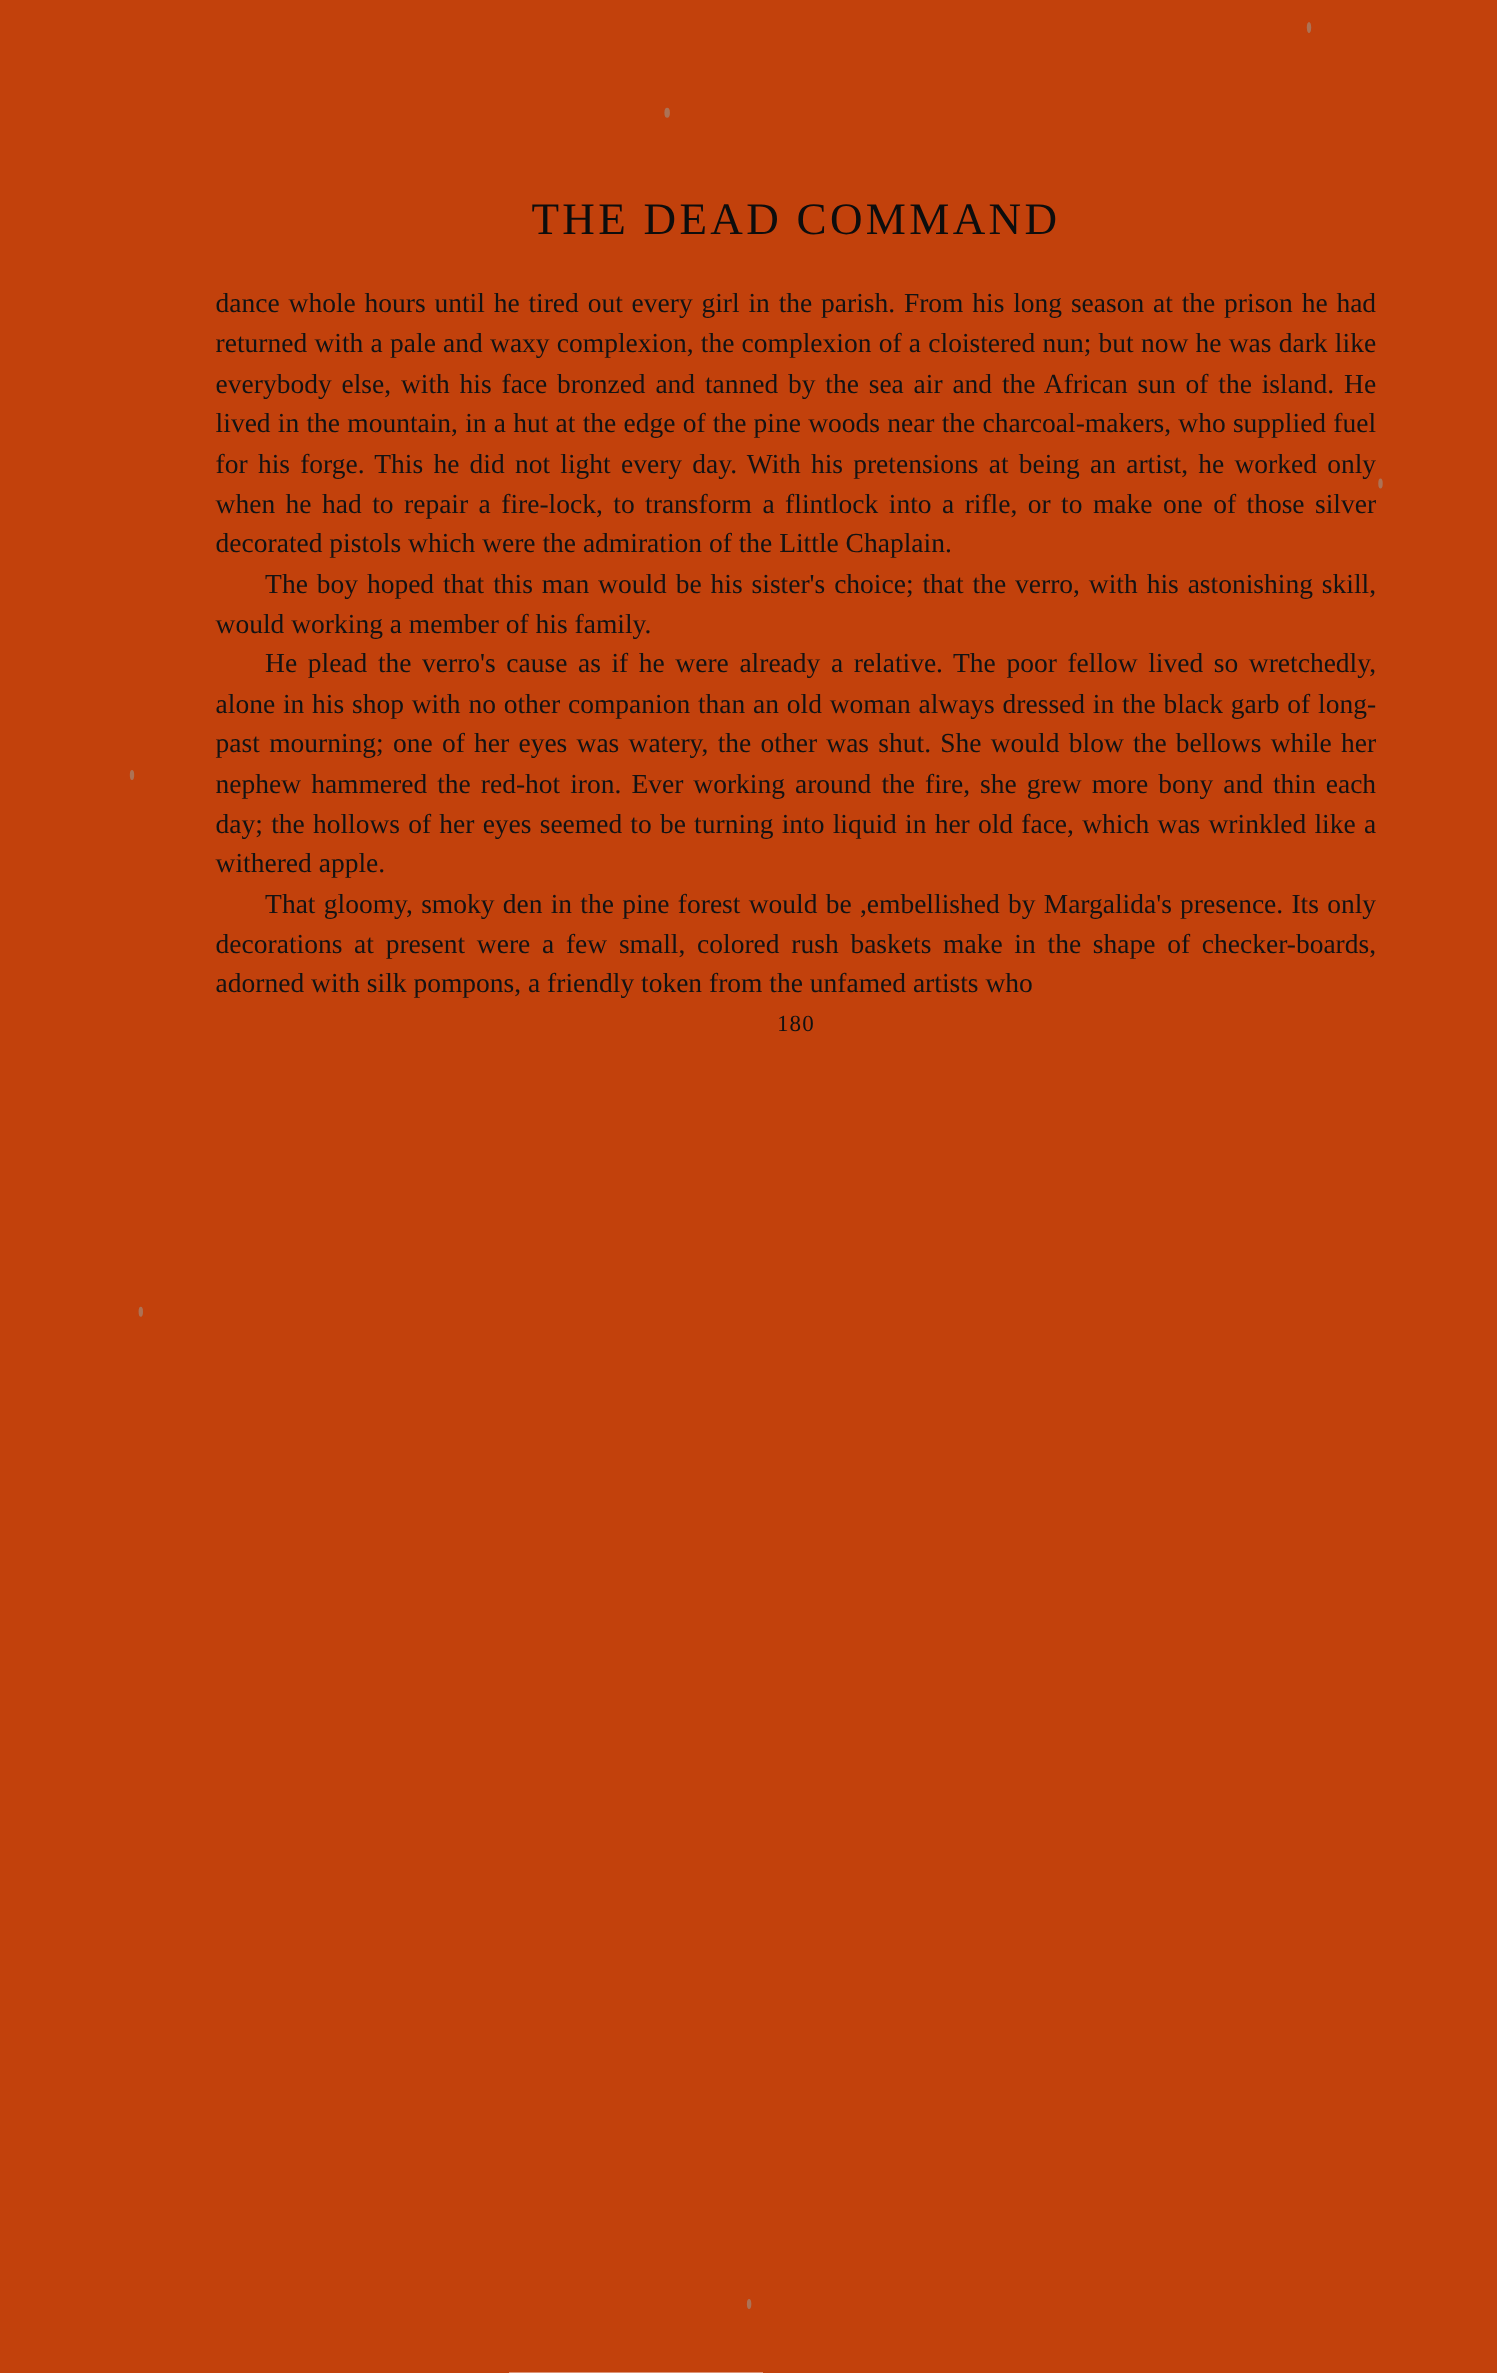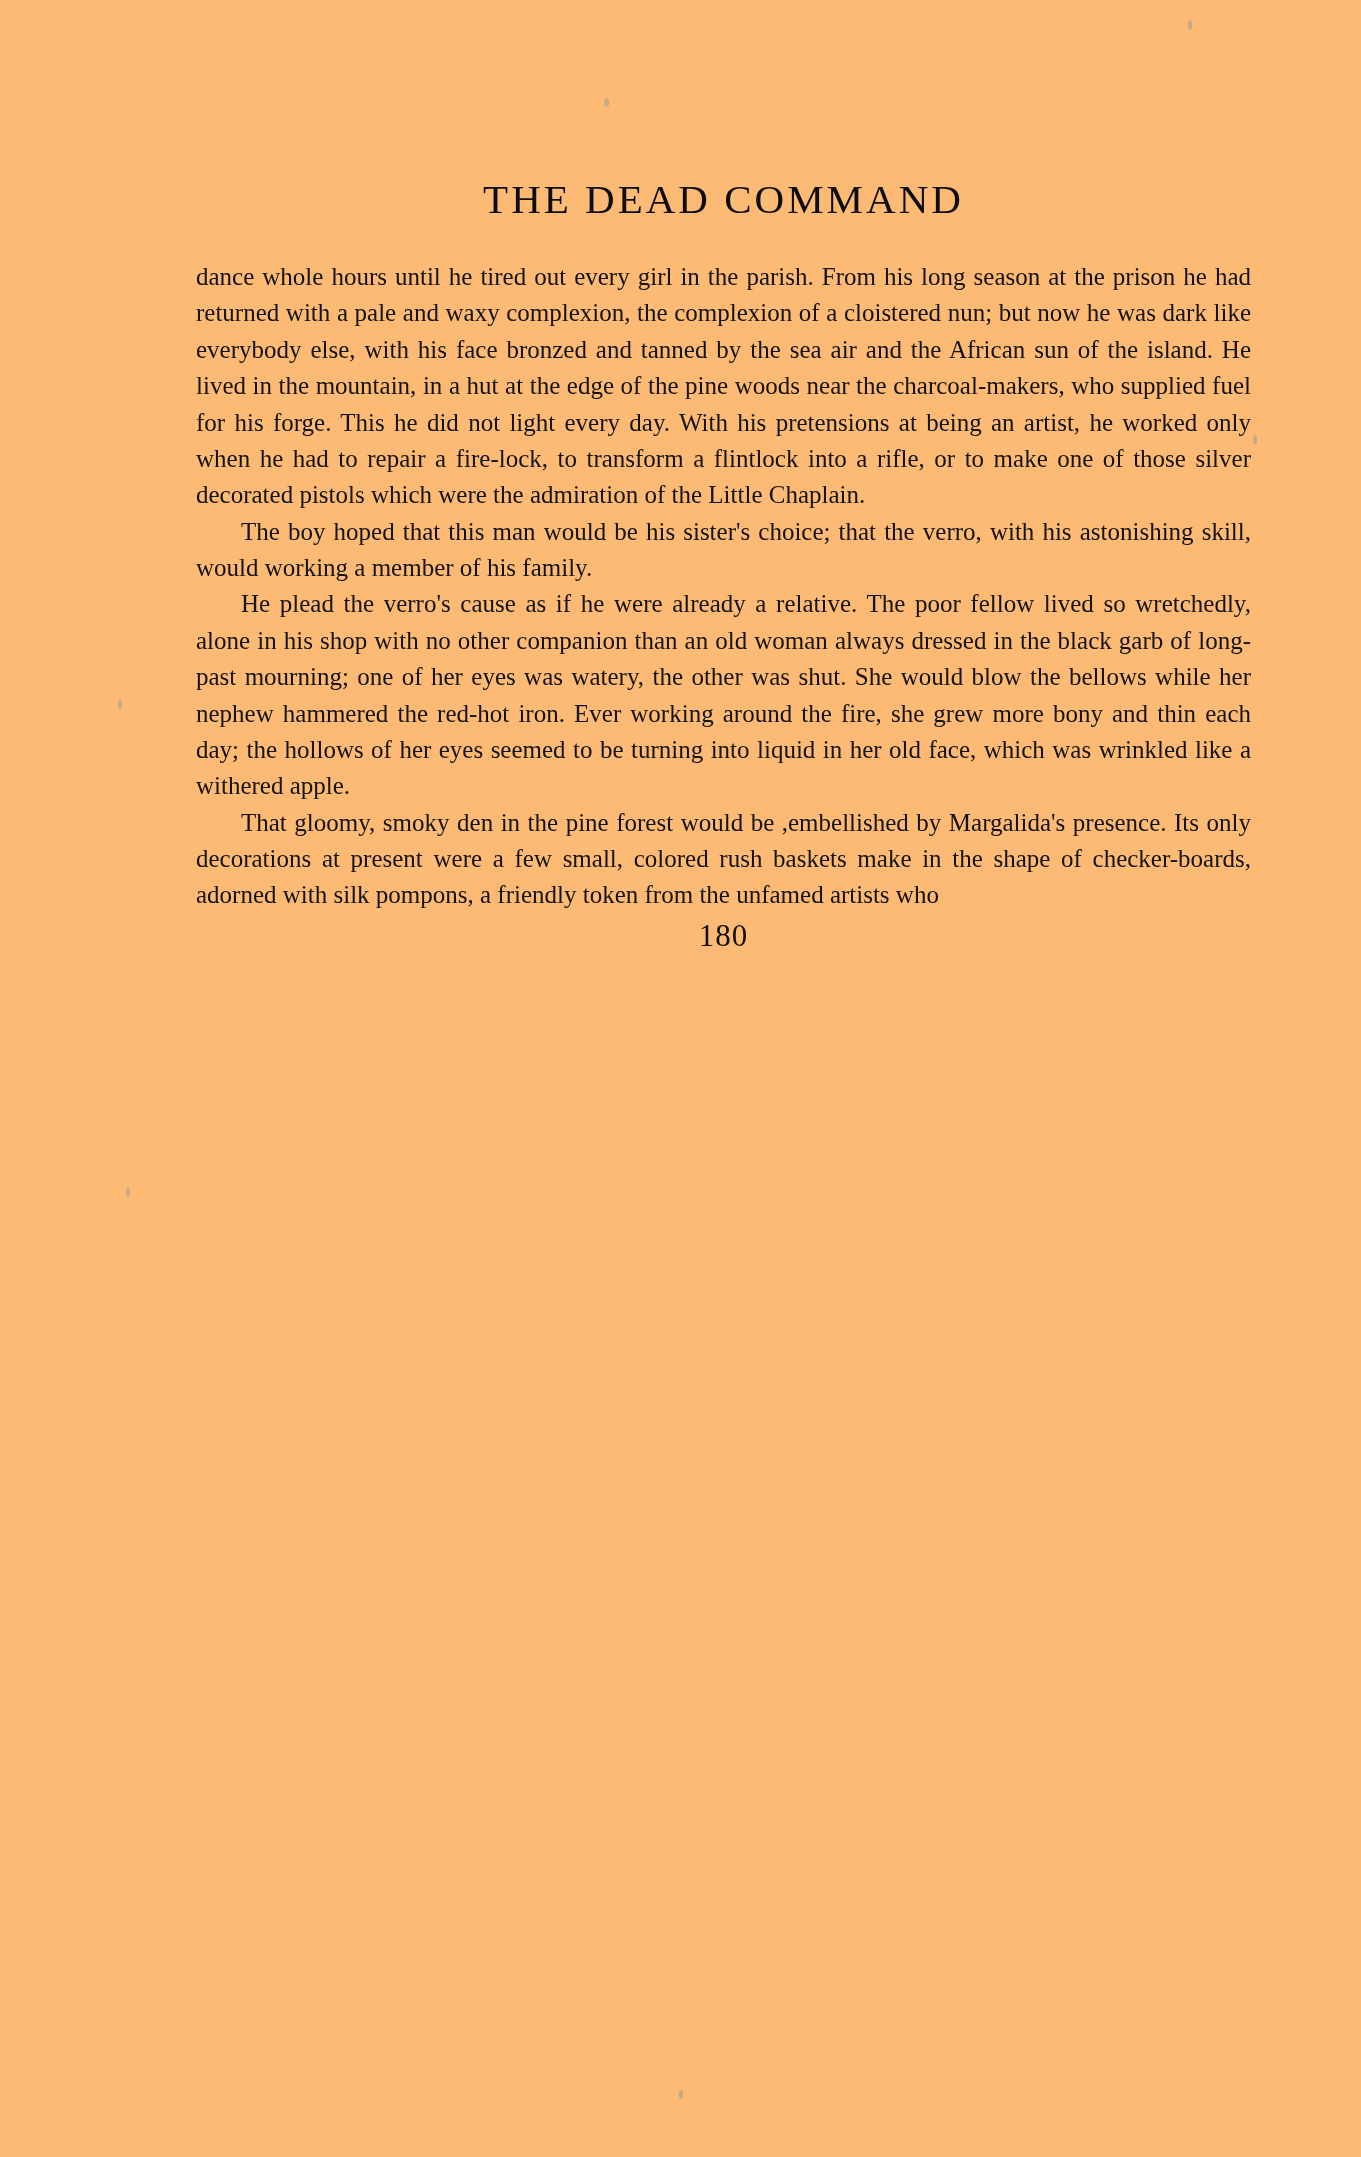--- a/index.html
+++ b/index.html
@@ -14,21 +14,21 @@
     color: #111111;
     position: relative;
     overflow: hidden;
   }
   .page {
     position: absolute;
     top: 0;
     left: 0;
     width: 1361px;
     height: 2157px;
-    background: #fdba74;
+    background: #c2410c;
   }
   .page-inner {
     position: absolute;
     left: 196px;
     top: 175px;
     width: 1055px;
   }
   .running-head {
     text-align: center;
     font-size: 41px;
@@ -49,21 +49,21 @@
   .body-text p {
     margin: 0;
     text-indent: 45px;
     hyphens: none;
   }
   .body-text p.cont {
     text-indent: 0;
   }
   .folio {
     text-align: center;
-    font-size: 31px;
+    font-size: 21px;
     margin-top: 4px;
     letter-spacing: 1px;
   }
   
   .speck {
     position: absolute;
     background: #9a9a93;
     border-radius: 50%;
     opacity: .55;
   }

